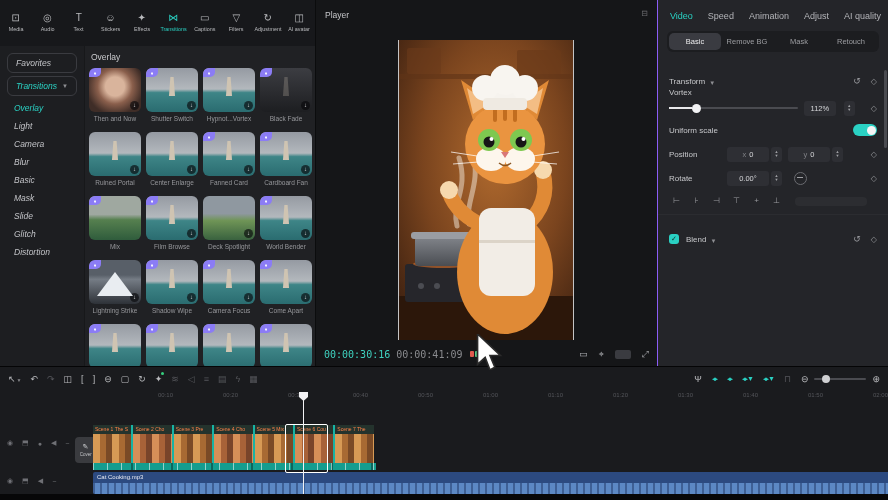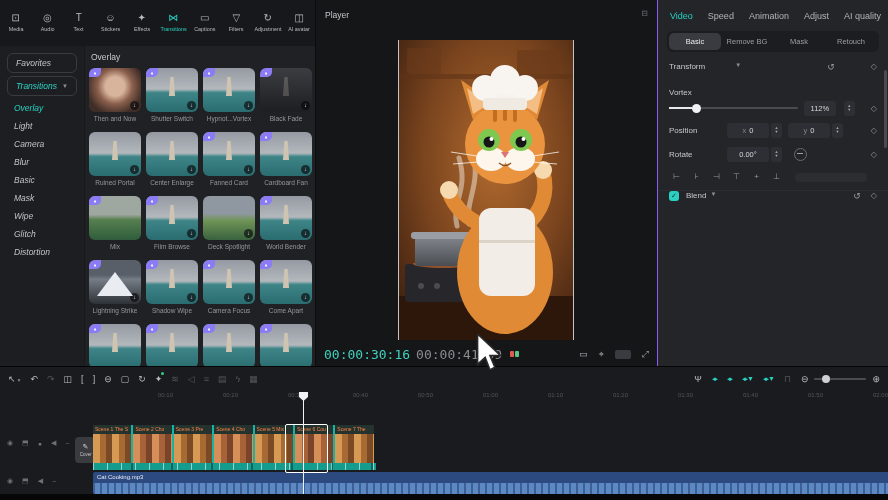--- a/index.html
+++ b/index.html
@@ -34,58 +34,58 @@
   .v-mountain{background:linear-gradient(180deg,#585f68 0%,#585f68 34%,#757c85 44%,#2e3238 100%);}
   .v-mountain::after{content:"";position:absolute;left:8px;top:12px;width:36px;height:24px;background:#e9edf1;clip-path:polygon(50% 0,100% 100%,0 100%);}
   .vip-badge{position:absolute;top:0;left:0;width:12px;height:9px;background:#8b7cf5;border-radius:5px 0 5px 0;color:#fff;font-size:5px;display:flex;align-items:center;justify-content:center;}
   .dl-badge{position:absolute;right:2px;bottom:2px;width:9px;height:9px;border-radius:50%;background:rgba(8,8,10,.65);color:#ddd;font-size:6px;line-height:9px;text-align:center;}
   
   .player-panel{position:absolute;left:316px;top:0;width:341px;height:366px;background:#151618;border-right:3px solid #8b5cf6;}
   .player-title{position:absolute;left:9px;top:10px;font-size:8.5px;color:#c6c7ca;}
   .player-menu{position:absolute;right:9px;top:9px;font-size:8px;color:#6d6e72;cursor:pointer;}
   .preview{position:absolute;left:82px;top:40px;width:174px;height:300px;border-left:1px solid rgba(255,255,255,.75);border-right:1px solid rgba(255,255,255,.75);cursor:pointer;}
   .player-controls{position:absolute;left:0;bottom:0;width:100%;height:24px;display:flex;align-items:center;padding:0 8px;box-sizing:border-box;}
-  .tc{font-family:"DejaVu Sans Mono",monospace;font-size:13px;}
+  .tc{font-family:"DejaVu Sans Mono",monospace;font-size:10px;}
   .tc-cur{color:#3fd1bf;}
   .tc-tot{color:#8a8b8f;margin-left:6px;}
   .tc-chip{display:flex;gap:1px;margin-left:8px;}
   .tc-chip i{width:4px;height:6px;border-radius:1px;display:block;}
   .pc-icons{margin-left:auto;display:flex;gap:11px;align-items:center;color:#b5b6ba;font-size:9px;}
   .pc-icons .badge{width:16px;height:9px;border-radius:2px;background:#3a3b40;}
   .big-cursor{position:absolute;left:475px;top:334px;z-index:30;pointer-events:none;}
   
   .right-panel{position:absolute;left:658px;top:0;width:230px;height:366px;background:#242529;}
   .tabs{display:flex;gap:15px;padding:11px 12px 5px;font-size:9px;}
   .tab{color:#b3b4b8;cursor:pointer;white-space:nowrap;}
   .tab.active{color:#2ad1c3;}
   .subtabs{display:flex;margin:5px 9px 2px;background:#1c1d20;border-radius:6px;padding:2px;}
   .subtab{flex:1;text-align:center;font-size:7.5px;color:#9c9da1;padding:4px 0;border-radius:5px;cursor:pointer;white-space:nowrap;}
   .subtab.active{background:#3a3b41;color:#ececee;}
   .insp-label{font-size:8px;color:#c6c7ca;}
-  .t-head{display:flex;align-items:flex-start;height:24px;padding:0 11px;margin-top:10px;gap:26px;}
+  .t-head{display:flex;align-items:flex-end;height:24px;padding:0 11px;margin-top:10px;}
   .caret{font-size:6px;color:#8d8e92;margin-left:4px;}
   .icon-reset{margin-left:auto;font-size:9px;color:#9b9ca0;cursor:pointer;}
   .icon-kf{font-size:8px;color:#8b8c90;margin-left:10px;cursor:pointer;}
   .t-scale-lbl{padding:2px 11px 3px;font-size:8px;color:#c6c7ca;}
   .t-scale-row{display:flex;align-items:center;padding:0 11px 2px;gap:6px;height:16px;}
   .slider{position:relative;height:2px;background:#4a4b50;border-radius:1px;flex:1;cursor:pointer;}
   .slider .fill{position:absolute;left:0;top:0;height:2px;width:18%;background:#e8e8ea;}
   .slider .knob{position:absolute;left:18%;top:-3.5px;width:9px;height:9px;border-radius:50%;background:#f2f2f4;}
   .chip{height:15px;background:#2e2f34;border-radius:3px;font-size:7.5px;display:flex;align-items:center;justify-content:center;color:#d6d7da;cursor:pointer;}
   .chip .dim{color:#808186;margin-right:3px;}
   .stepper{width:11px;height:15px;background:#2e2f34;border-radius:3px;display:flex;flex-direction:column;align-items:center;justify-content:center;font-size:4px;line-height:4.5px;color:#9fa0a4;margin-left:2px;cursor:pointer;}
   .t-row{display:flex;align-items:center;height:24px;padding:0 11px;}
   .toggle{margin-left:auto;width:24px;height:12px;border-radius:6px;background:#2ad1c3;position:relative;cursor:pointer;}
   .toggle::after{content:"";position:absolute;right:1.5px;top:1.5px;width:9px;height:9px;border-radius:50%;background:#f5f5f6;}
   .dial{width:11px;height:11px;border-radius:50%;border:1px solid #6a6b70;margin-left:12px;position:relative;cursor:pointer;}
   .dial::after{content:"";position:absolute;left:2px;top:4.5px;width:6px;height:1px;background:#9fa0a4;}
   .t-align{display:flex;gap:5px;align-items:center;padding:5px 11px 7px;}
   .al-btn{width:15px;height:12px;font-size:8px;line-height:12px;text-align:center;color:#9b9ca0;cursor:pointer;}
   .ghost-pill{width:72px;height:9px;background:#2c2d31;border-radius:4px;margin-left:6px;}
-  .sec-row{display:flex;align-items:flex-start;height:29px;padding:0 11px;border-top:1px solid #2b2c30;}
+  .sec-row{display:flex;align-items:flex-end;height:29px;padding:0 11px;border-top:1px solid #2b2c30;}
   .cb{width:10px;height:10px;border-radius:3px;margin-right:7px;cursor:pointer;box-sizing:border-box;}
   .cb.on{background:#2ad1c3;color:#10322e;font-size:7px;line-height:10px;text-align:center;}
   .cb.off{border:1px solid #62636a;border-radius:50%;}
   .vip-chip{width:11px;height:8px;background:#8b7cf5;border-radius:2px;color:#fff;font-size:5px;line-height:8px;text-align:center;margin-left:5px;}
   .ghost-btn{width:46px;height:14px;background:#2e2f33;border-radius:3px;margin-left:auto;cursor:default;}
   .rp-scroll{position:absolute;right:1px;top:70px;width:3px;height:78px;border-radius:2px;background:#4a4b50;}
   
   .timeline{position:absolute;left:0;top:366px;width:888px;height:134px;background:#1a1b1e;border-top:1px solid #050506;}
   .tl-toolbar{position:absolute;left:0;top:0;width:100%;height:24px;display:flex;align-items:center;padding:0 8px;box-sizing:border-box;gap:9px;}
   .tl-btn{font-size:9px;color:#b9babd;cursor:pointer;position:relative;line-height:12px;}
@@ -177,21 +177,21 @@
         <div class="side-item boxed accent">
           <span>Transitions</span>
           <span class="side-caret">▼</span>
         </div>
         <div class="side-item active"><span>Overlay</span></div>
         <div class="side-item"><span>Light</span></div>
         <div class="side-item"><span>Camera</span></div>
         <div class="side-item"><span>Blur</span></div>
         <div class="side-item"><span>Basic</span></div>
         <div class="side-item"><span>Mask</span></div>
-        <div class="side-item"><span>Wipe</span></div>
+        <div class="side-item"><span>Slide</span></div>
         <div class="side-item"><span>Glitch</span></div>
         <div class="side-item"><span>Distortion</span></div>
       </div>
     <div class="grid-area">
       <div class="grid-header">Overlay</div>
       <div class="grid" id="grid">
           <div class="g-item">
             <div class="thumb v-portrait">
               <span class="vip-badge">♦</span>
               <span class="dl-badge">↓</span>
@@ -430,20 +430,24 @@
           <span class="knob"></span>
         </span>
       <span class="chip" style="width:32px">112%</span>
       <span class="stepper">
           <span>▲</span>
           <span>▼</span>
         </span>
       <span class="icon-kf">◇</span>
     </div>
     <div class="t-row">
+      <span class="insp-label">Uniform scale</span>
+      <span class="toggle"></span>
+    </div>
+    <div class="t-row">
       <span class="insp-label" style="width:58px">Position</span>
       <span class="chip" style="width:42px">
           <span class="dim">x</span>
           <span>0</span>
         </span>
       <span class="stepper">
           <span>▲</span>
           <span>▼</span>
         </span>
       <span class="chip" style="width:42px;margin-left:6px">

